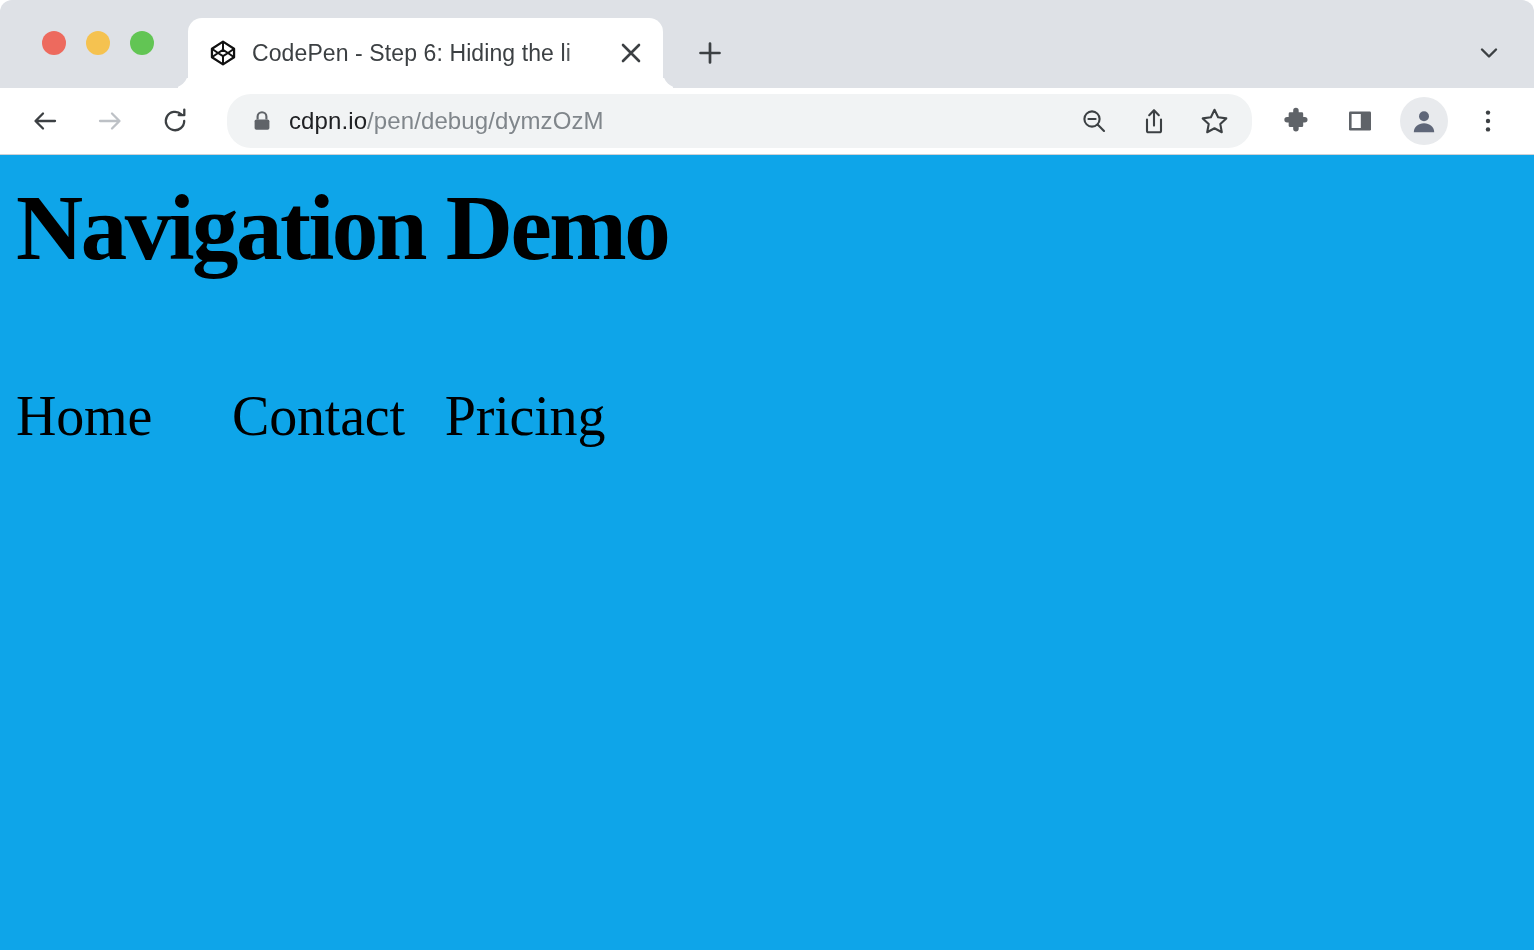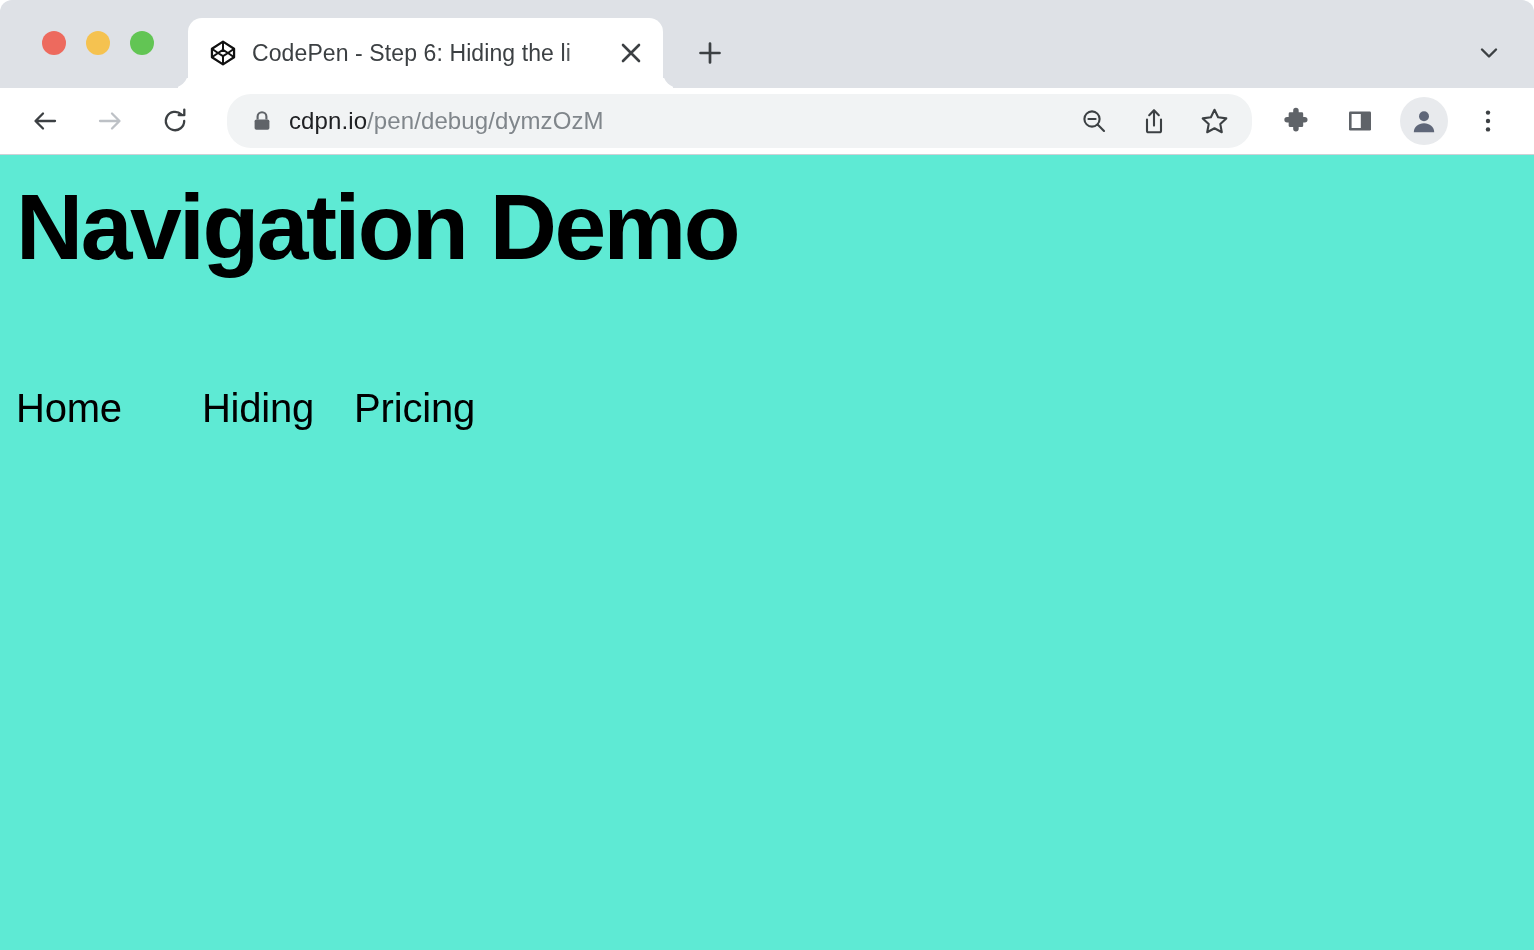--- a/index.html
+++ b/index.html
@@ -239,23 +239,24 @@
     border-radius: 50%;
     margin: 0 8px;
   }
   .avatar-btn {
     background: #e8eaed;
   }
 
   
   .viewport {
     flex: 1 1 auto;
-    background: #5eead4;
+    background: #0ea5e9;
     overflow: hidden;
     position: relative;
+    font-family: Liberation Serif, serif;
   }
   .page {
     padding: 0;
     margin: 0;
     position: absolute;
     left: 0;
     top: 0;
     right: 0;
     bottom: 0;
   }
@@ -274,21 +275,21 @@
   }
 
   .site-nav {
     position: absolute;
     left: 16px;
     top: 233px;
     display: flex;
     align-items: center;
   }
   .nav-link {
-    font-size: 40px;
+    font-size: 56px;
     color: #000000;
     text-decoration: none;
     line-height: 1;
     padding: 0;
     display: inline-block;
     letter-spacing: -0.2px;
   }
   .nav-gap { width: 40px; height: 1px; flex: 0 0 auto; }
 
   .nav-link.focused {
@@ -425,21 +426,21 @@
 
   <div class="viewport">
     <div class="page">
 
       <h1 class="page-title">Navigation Demo</h1>
 
       <nav class="site-nav">
         <a class="nav-link" href="#">Home</a>
         <span class="nav-gap"></span>
         <span class="nav-gap"></span>
-        <a class="nav-link" href="#">Hiding</a>
+        <a class="nav-link" href="#">Contact</a>
         <span class="nav-gap"></span>
         <a class="nav-link" href="#">Pricing</a>
       </nav>
 
     </div>
   </div>
 
 </div>
 
 </body></html>

